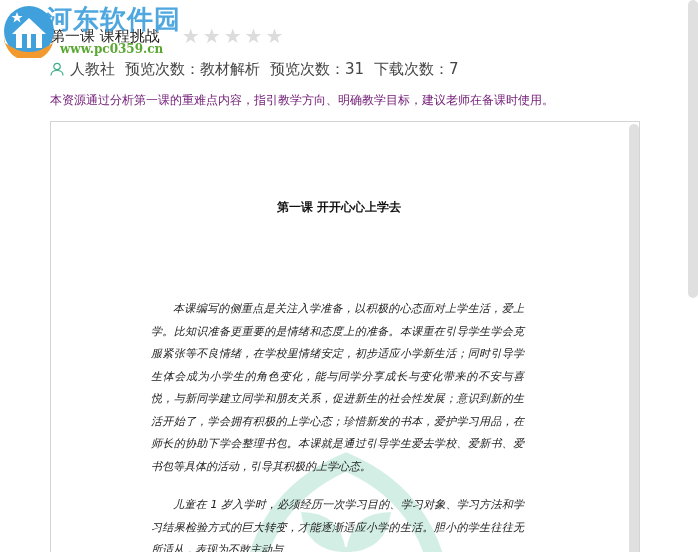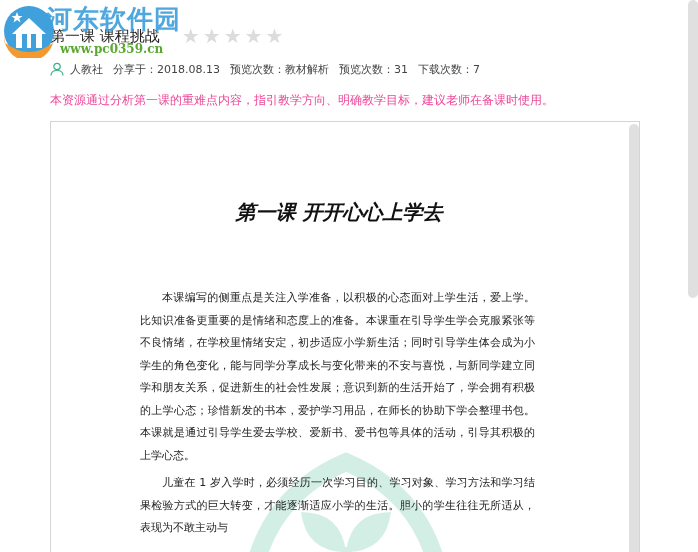--- a/index.html
+++ b/index.html
@@ -15,36 +15,36 @@
     font-weight:bold; font-size:26px; color:#3fa0dc; letter-spacing:1px; line-height:30px; opacity:0.92; }
   .logo-url { position:absolute; left:60px; top:39px; font-family:"DejaVu Serif","Liberation Serif",serif;
     font-weight:bold; font-size:12px; color:#5aa832; line-height:20px; }
 
   .title-row { position:absolute; left:50px; top:24px; height:24px; display:flex; align-items:center; z-index:4; }
   .title { font-size:15px; color:#222; line-height:20px; }
   .stars { display:flex; margin-left:22px; gap:3px; }
   .star { color:#dcdcdc; font-size:20px; line-height:20px; }
 
   .meta-row { position:absolute; left:50px; top:60px; height:18px; display:flex; align-items:center;
-    font-size:11px; color:#444; white-space:nowrap; }
+    font-size:15px; color:#444; white-space:nowrap; }
   .meta-row .user-icon { width:14px; height:14px; margin-right:6px; }
   .meta-row span { margin-right:10px; }
 
-  .desc { position:absolute; left:50px; top:92px; font-size:12px; color:#ec4899; white-space:nowrap; }
+  .desc { position:absolute; left:50px; top:92px; font-size:12px; color:#701a75; white-space:nowrap; }
 
   .doc-frame { position:absolute; left:50px; top:121px; width:588px; height:440px;
     border-left:1px solid #d4d4d4; border-top:1px solid #d4d4d4; border-right:1px solid #d4d4d4;
     background:#fff; overflow:hidden; }
   .doc-scroll { position:absolute; right:0; top:2px; width:10px; bottom:0; background:#e0e0e0; border-radius:5px 5px 0 0; }
   .doc-page { position:absolute; left:0; top:0; right:12px; bottom:0; }
   .watermark { position:absolute; left:195px; top:330px; width:200px; height:200px; opacity:0.22; }
-  .doc-h1 { position:absolute; left:0; right:0; top:77px; text-align:center; font-size:20px; font-weight:bold; color:#111;font-style:italic; }
+  .doc-h1 { position:absolute; left:0; right:0; top:77px; text-align:center; font-size:12px; font-weight:bold; color:#111; }
   .doc-h2 { position:absolute; left:0; right:0; top:108px; text-align:center; font-size:13px; font-weight:bold; color:#111; }
   .doc-body { position:absolute; left:84px; width:405px; top:160px; font-size:11px; color:#222; line-height:22.5px; }
-  .doc-body p { margin:5px; text-align:justify; text-indent:2em; }
+  .doc-body p { margin:16px; text-align:justify; text-indent:2em;font-style:italic; }
   .doc-body p + p { margin-top:0; }
 
   .page-scroll { position:absolute; left:688px; top:0; width:10px; height:298px; background:#e0e0e0; border-radius:5px; }
 </style>
 </head>
 <body>
 
 <div class="logo">
   <svg class="logo-mark" viewBox="0 0 54 54">
     <circle cx="27" cy="27" r="25" fill="#3fa0dc"></circle>
@@ -68,21 +68,20 @@
     <span class="star">★</span>
   </div>
 </div>
 
 <div class="meta-row">
   <svg class="user-icon" viewBox="0 0 14 14">
     <circle cx="7" cy="4.5" r="3.2" fill="none" stroke="#3cae8a" stroke-width="1.2"></circle>
     <path d="M1 13.5 Q1 8.5 7 8.5 Q13 8.5 13 13.5" fill="none" stroke="#3cae8a" stroke-width="1.2"></path>
   </svg>
   <span>人教社</span>
-  <span>分享于：2018.08.13</span>
   <span>预览次数：教材解析</span>
   <span>预览次数：31</span>
   <span>下载次数：7</span>
 </div>
 
 <div class="desc">本资源通过分析第一课的重难点内容，指引教学方向、明确教学目标，建议老师在备课时使用。</div>
 
 <div class="doc-frame">
   <div class="doc-page">
     <svg class="watermark" viewBox="0 0 200 200">

